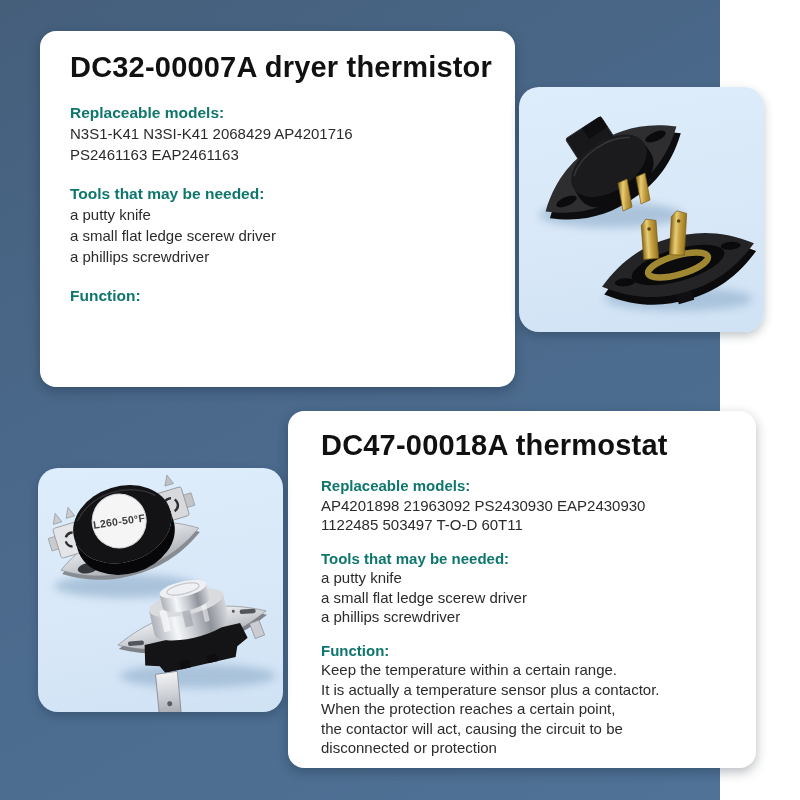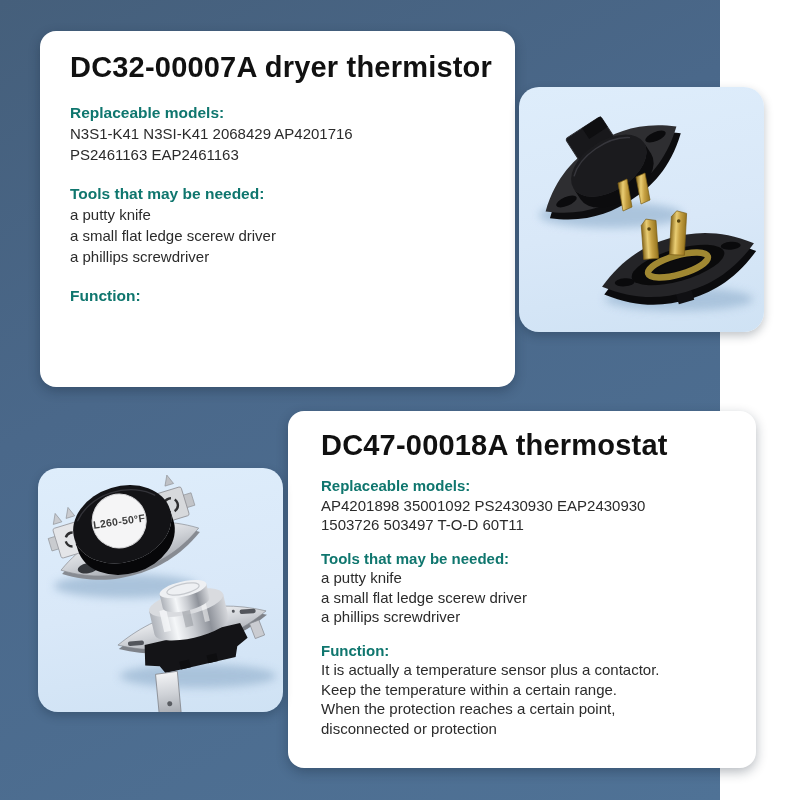--- a/index.html
+++ b/index.html
@@ -119,36 +119,37 @@
         </g>
       </g>
     </svg>
   </div>
 
   <section class="card card-thermostat">
     <h1 class="card-title">DC47-00018A thermostat</h1>
 
     <div class="sec">
       <div class="sec-heading">Replaceable models:</div>
-      <div class="sec-line">AP4201898 35001092 PS2430930 EAP2430930</div>
-      <div class="sec-line">1503726 503497 T-O-D 60T11</div>
+      <div class="sec-line">AP4201898 21963092 PS2430930 EAP2430930</div>
+      <div class="sec-line">1122485 503497 T-O-D 60T11</div>
     </div>
 
     <div class="sec">
       <div class="sec-heading">Tools that may be needed:</div>
       <div class="sec-line">a putty knife</div>
       <div class="sec-line">a small flat ledge scerew driver</div>
       <div class="sec-line">a phillips screwdriver</div>
     </div>
 
     <div class="sec">
       <div class="sec-heading">Function:</div>
+      <div class="sec-line">Keep the temperature within a certain range.</div>
       <div class="sec-line">It is actually a temperature sensor plus a contactor.</div>
-      <div class="sec-line">Keep the temperature within a certain range.</div>
       <div class="sec-line">When the protection reaches a certain point,</div>
+      <div class="sec-line">the contactor will act, causing the circuit to be</div>
       <div class="sec-line">disconnected or protection</div>
     </div>
   </section>
 
   <div class="panel panel-thermostat">
     <svg viewBox="0 0 245 244" role="img">
       <defs>
         <linearGradient id="steelA" x1="0" y1="0" x2="0" y2="1">
           <stop offset="0" stop-color="#f2f3f5"></stop>
           <stop offset="0.5" stop-color="#cfd2d7"></stop>

